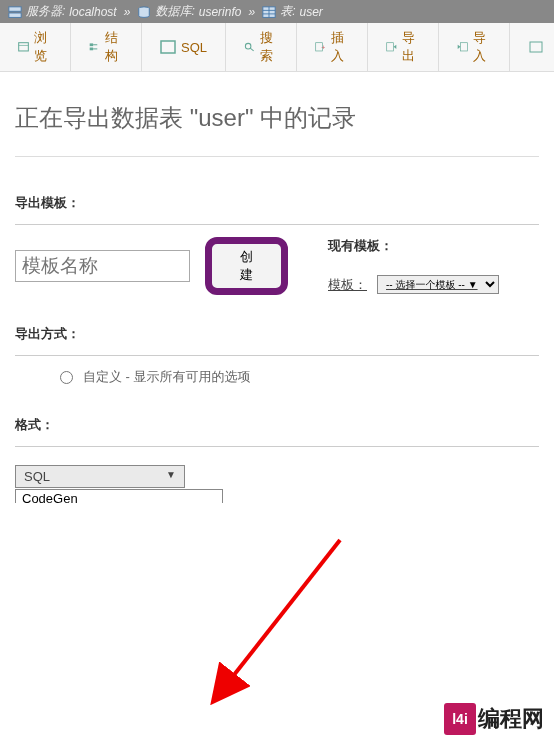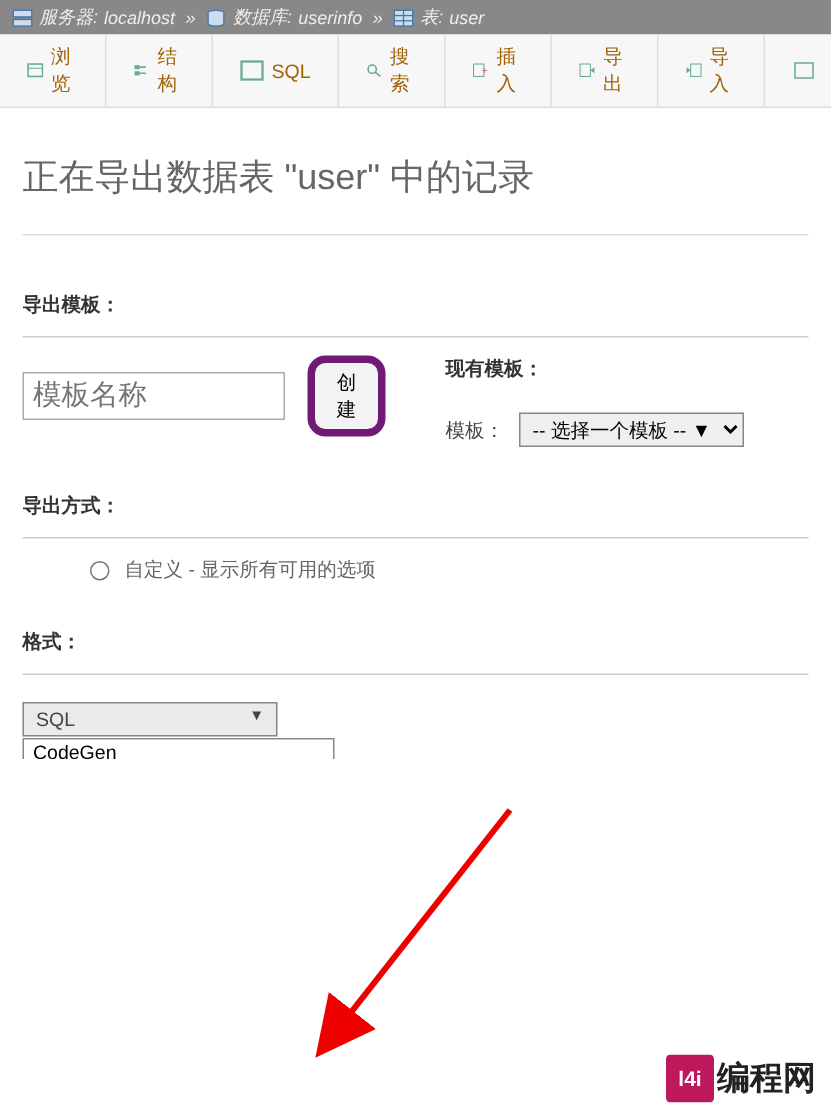--- a/index.html
+++ b/index.html
@@ -12,23 +12,23 @@
 .tab .ticn { width: 16px; height: 14px; display: inline-block; }
 .tab.last { border-right: none; }
 .main { padding: 15px; }
 h2.title { font-size: 24px; font-weight: normal; color: #666; margin: 15px 0 25px; border-bottom: 1px solid #ddd; padding-bottom: 22px; }
 .section-label { font-weight: bold; color: #333; margin: 18px 0 12px; border-bottom: 1px solid #ccc; padding: 12px 0; }
 .tpl-row { display: flex; gap: 40px; }
 .tpl-col { flex: 1; }
 .tpl-col .sub { font-weight: bold; margin-bottom: 20px; color: #333; }
 .tpl-input { display: flex; align-items: center; gap: 15px; }
 .tpl-input input[type=text] { width: 175px; padding: 4px 6px; border: 1px solid #aaa; font-size: 19px; }
-.btn { padding: 4px 12px; border: 5px solid #701a75; border-radius: 12px; background: #f3f3f3; cursor: pointer; font-size: 13px; }
-.sel-row { display: flex; align-items: center; gap: 10px; }
-.sel-row select { padding: 2px 4px; border: 1px solid #888; font-size: 13px; }
+.btn { padding: 4px 28px; border: 7px solid #701a75; border-radius: 12px; background: #f3f3f3; cursor: pointer; font-size: 13px; }
+.sel-row { display: flex; align-items: center; gap: 10px; text-decoration: underline; }
+.sel-row select { padding: 2px 4px; border: 1px solid #888; font-size: 10px; }
 .radio-group { margin: 8px 0 0 45px; }
 .radio-row { display: flex; align-items: center; gap: 10px; margin: 8px 0; font-size: 13px; color: #666; }
 .radio-row input { margin: 0; }
 .format-box { margin-top: 18px; position: relative; }
 .select-closed { width: 170px; border: 1px solid #888; background: #eaeaea; display: flex; justify-content: space-between; padding: 3px 8px; font-size: 13px; cursor: pointer; }
 .select-closed .arrow { font-size: 10px; }
 .dropdown { position: absolute; top: 24px; left: 0; width: 208px; border: 1px solid #888; background: #fff; z-index: 5; }
 .dropdown .opt { padding: 1px 6px; font-size: 13px; cursor: pointer; color: #000; }
 .dropdown .opt.selected { background: #1e90ff; color: #fff; }
 .red-arrow { position: absolute; top: 530px; left: 210px; pointer-events: none; }

